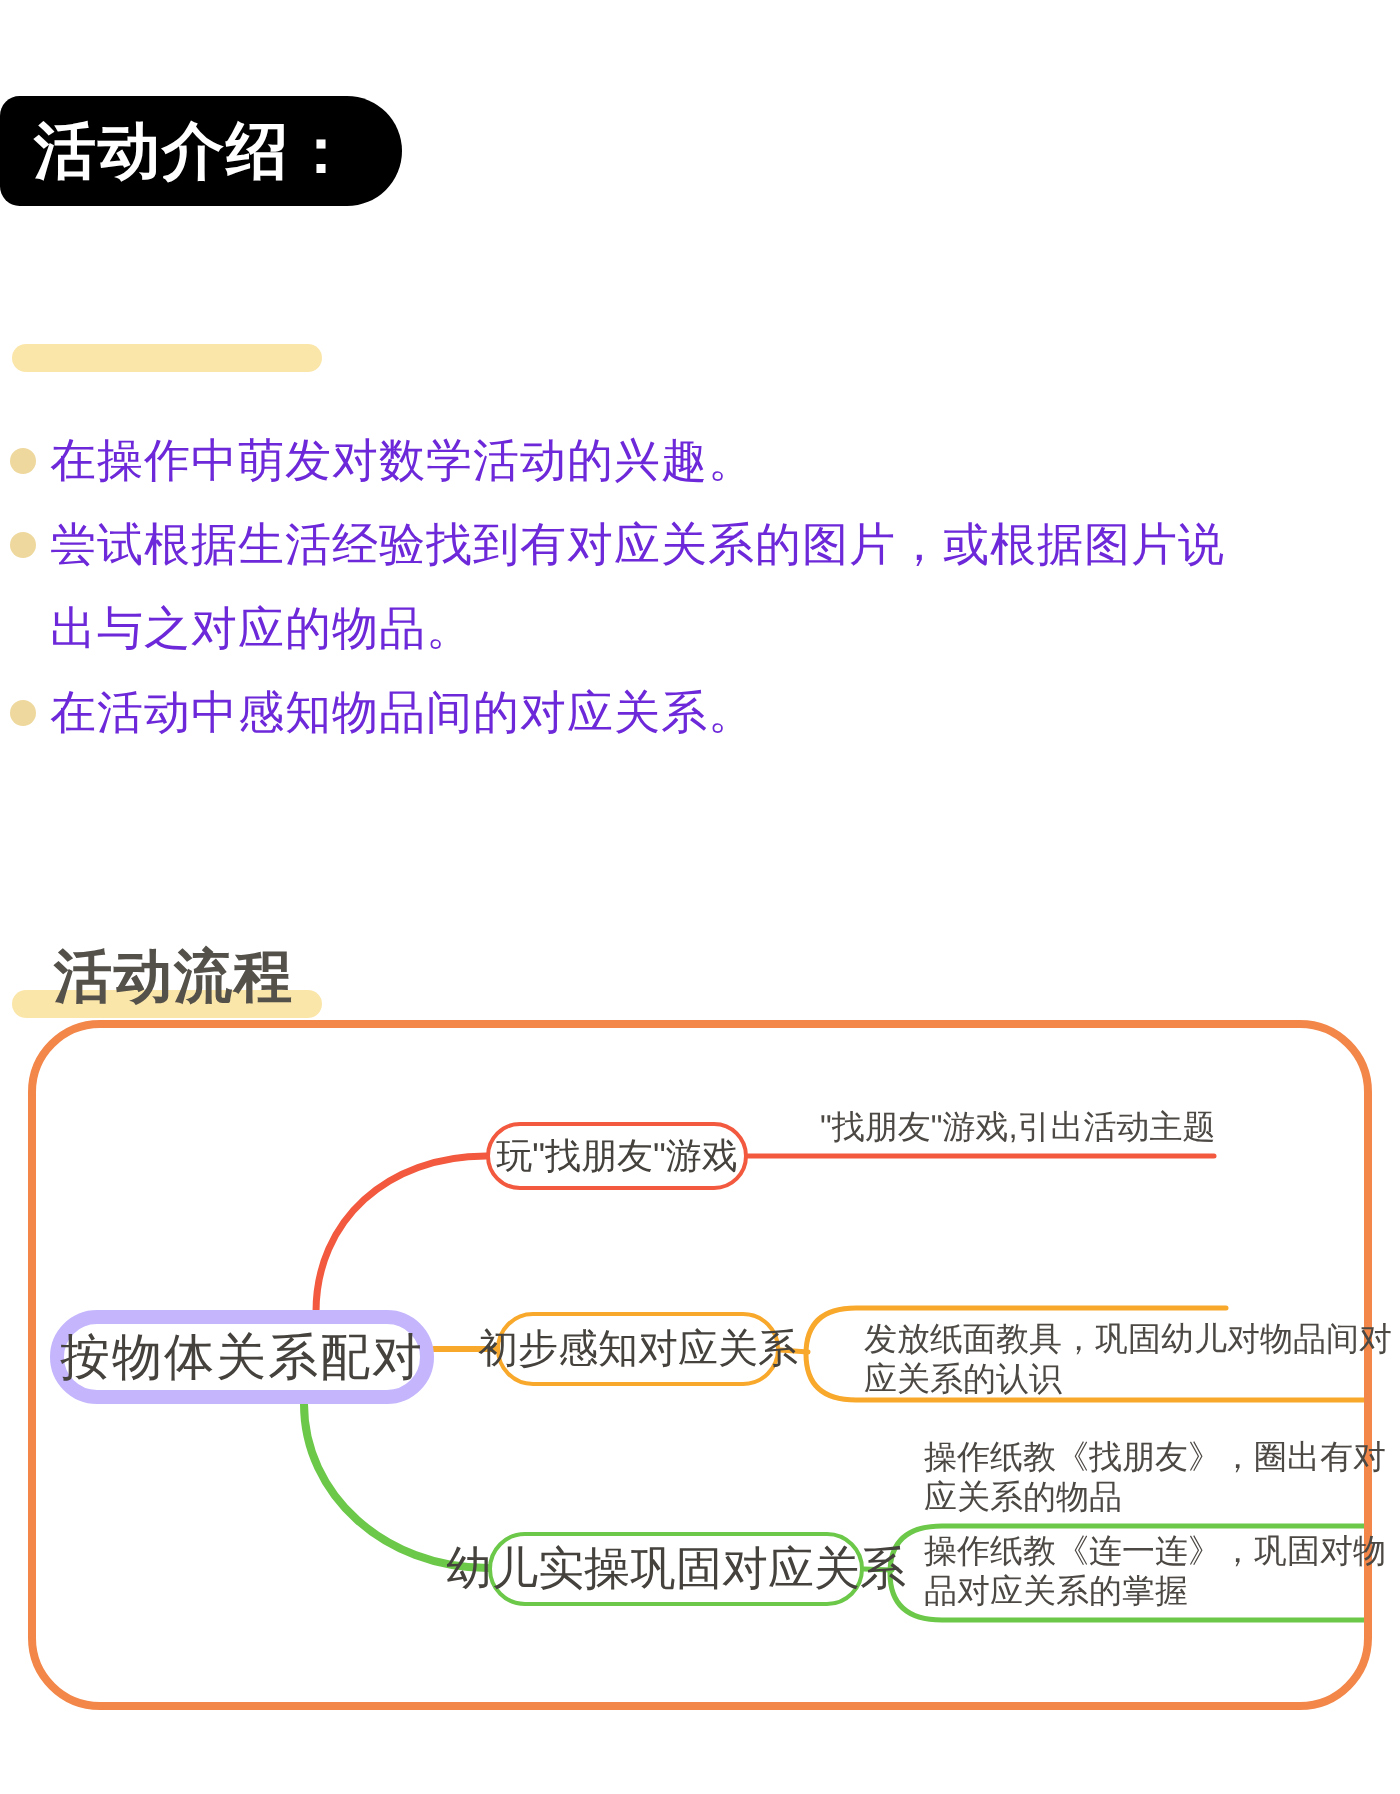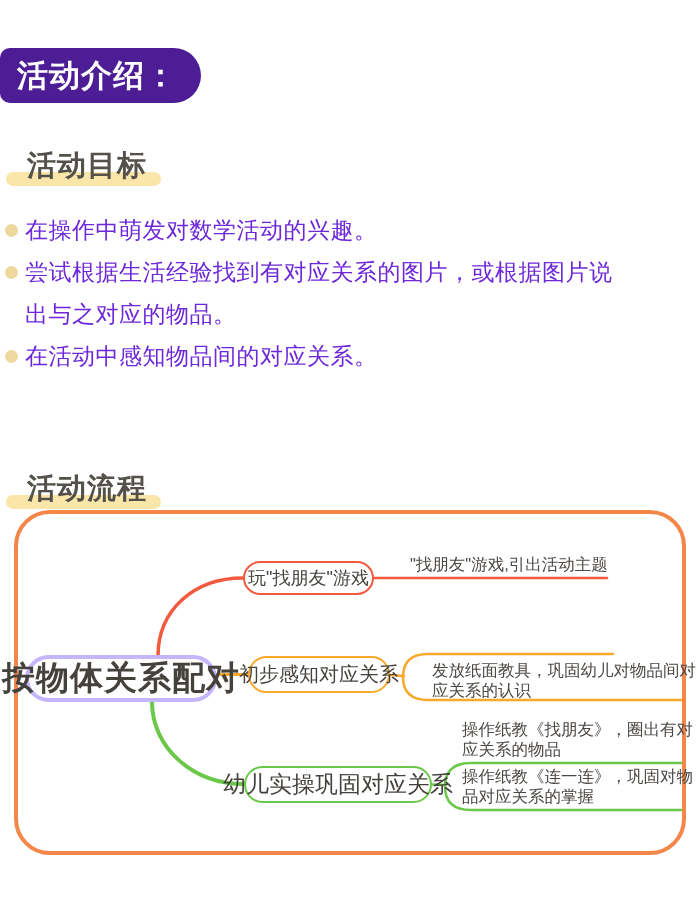--- a/index.html
+++ b/index.html
@@ -3,21 +3,21 @@
 <meta charset="utf-8">
 <style>
   html,body{margin:0;padding:0;}
   body{
     width:700px;height:897px;background:#ffffff;position:relative;
     font-family:"Liberation Sans","DejaVu Sans",sans-serif;overflow:hidden;
   }
   
   .banner{
     position:absolute;left:0;top:48px;width:201px;height:55px;
-    background:#4c1d95;border-radius:10px 28px 28px 10px;
+    background:#000000;border-radius:10px 28px 28px 10px;
     display:flex;align-items:center;padding-left:17px;box-sizing:border-box;
   }
   .banner span{color:#ffffff;font-size:31px;font-weight:bold;letter-spacing:1px;}
   
   .sec-heading{position:absolute;height:40px;}
   .sec-heading .hl{
     position:absolute;left:-21px;top:26px;width:155px;height:14px;
     background:#fbe6aa;border-radius:7px;z-index:0;
   }
   .sec-heading .txt{
@@ -42,22 +42,22 @@
     position:absolute;left:14px;top:510px;width:672px;height:345px;
     border:4px solid #f3874a;border-radius:36px;box-sizing:border-box;
   }
   .mindmap svg{position:absolute;left:0;top:0;width:664px;height:337px;}
   .mm-node{
     position:absolute;background:#ffffff;box-sizing:border-box;
     display:flex;align-items:center;justify-content:center;
     color:#45423d;white-space:nowrap;
   }
   #node-root{
-    left:7px;top:141px;width:192px;height:47px;border:4px solid #c4b5fd;
-    border-radius:24px;font-size:33px;font-weight:bold;letter-spacing:1px;
+    left:7px;top:141px;width:192px;height:47px;border:7px solid #c4b5fd;
+    border-radius:24px;font-size:25px;font-weight:normal;letter-spacing:1px;
   }
   #node-b1{
     left:225px;top:47px;width:131px;height:34px;border:2.5px solid #f2593e;
     border-radius:17px;font-size:18px;
   }
   #node-b2{
     left:230px;top:142px;width:142px;height:37px;border:2.5px solid #f8a82b;
     border-radius:19px;font-size:20px;
   }
   #node-b3{
@@ -75,21 +75,20 @@
 </style>
 </head>
 <body>
 
 <div class="banner">
   <span>活动介绍：</span>
 </div>
 
 <div class="sec-heading" id="heading-goals">
   <div class="hl"></div>
-  <span class="txt">活动目标</span>
 </div>
 
 <div class="goal-list">
   <div class="goal-item">
     <div class="dot"></div>
     <div class="gtxt">在操作中萌发对数学活动的兴趣。</div>
   </div>
   <div class="goal-item">
     <div class="dot"></div>
     <div class="gtxt">尝试根据生活经验找到有对应关系的图片，或根据图片说出与之对应的物品。</div>

